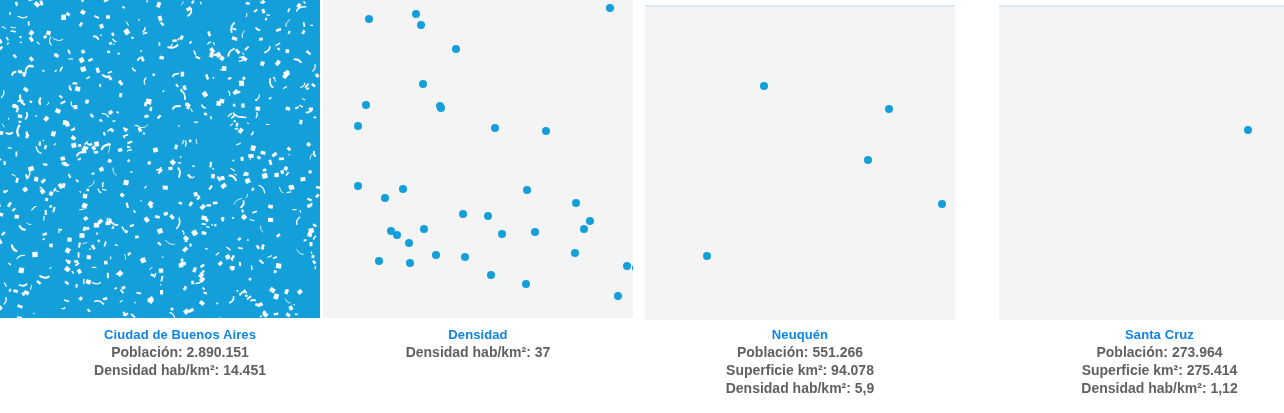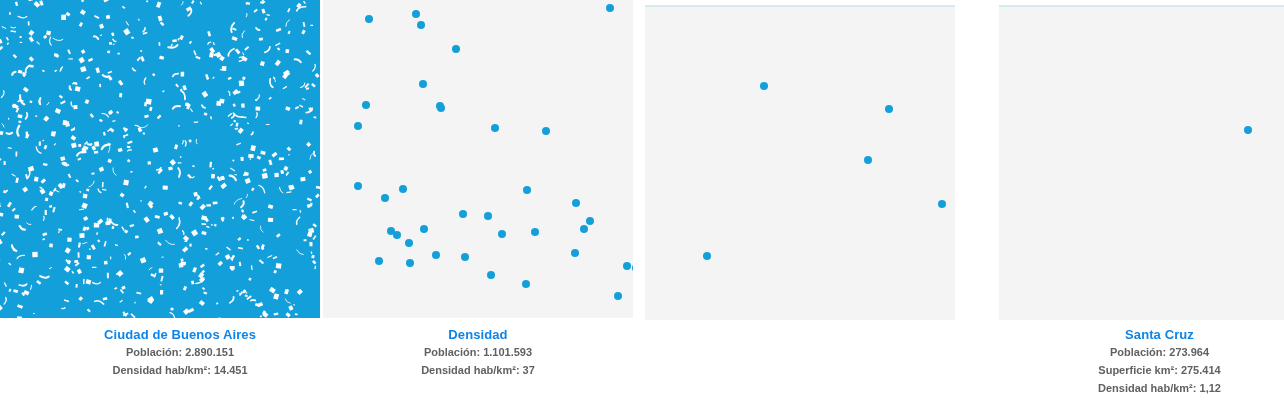--- a/index.html
+++ b/index.html
@@ -40,21 +40,21 @@
     text-align: center;
   }
   .prov-name {
     font-size: 13px;
     font-weight: bold;
     color: #0f84e8;
     line-height: 17px;
     letter-spacing: .1px;
   }
   .stat {
-    font-size: 11px;
+    font-size: 14px;
     font-weight: bold;
     color: #5f6163;
     line-height: 18px;
     white-space: nowrap;
   }
   .stat .val { color: #5f6163; }
 </style>
 </head>
 <body>
 
@@ -792,42 +792,53 @@
             <circle cx="87" cy="263" r="4"></circle>
             <circle cx="165" cy="216" r="4"></circle>
             <circle cx="252" cy="253" r="4"></circle>
             <circle cx="313" cy="268" r="4"></circle>
           </g>
       </svg>
     </div>
     <div class="caption">
       <div class="prov-name">Densidad</div>
       <div class="stat">
-        <span>Población:</span>
-        <span class="val">1.101.593</span>
-      </div>
-      <div class="stat">
         <span>Densidad hab/km²:</span>
         <span class="val">37</span>
       </div>
     </div>
   </div>
 
   <div class="panel" style="left:645px; width:310px;">
     <div class="plot" style="top:5px; width:310px; height:313px; background:#f4f4f4; border-top:2px solid #d6eaf2;">
       <svg width="310" height="311" viewBox="0 0 310 311">
         <rect x="0" y="0" width="310" height="311" fill="#f4f4f4"></rect>
         <g class="pts" fill="#139fda">
             <circle cx="119" cy="79" r="4"></circle>
             <circle cx="244" cy="102" r="4"></circle>
             <circle cx="223" cy="153" r="4"></circle>
             <circle cx="297" cy="197" r="4"></circle>
             <circle cx="62" cy="249" r="4"></circle>
           </g>
       </svg>
+    </div>
+    <div class="caption">
+      <div class="prov-name">Neuquén</div>
+      <div class="stat">
+        <span>Población:</span>
+        <span class="val">551.266</span>
+      </div>
+      <div class="stat">
+        <span>Superficie km²:</span>
+        <span class="val">94.078</span>
+      </div>
+      <div class="stat">
+        <span>Densidad hab/km²:</span>
+        <span class="val">5,9</span>
+      </div>
     </div>
   </div>
 
   <div class="panel" style="left:999px; width:321px;">
     <div class="plot" style="top:5px; width:321px; height:313px; background:#f4f4f4; border-top:2px solid #d6eaf2;">
       <svg width="321" height="311" viewBox="0 0 321 311">
         <rect x="0" y="0" width="321" height="311" fill="#f4f4f4"></rect>
         <g class="pts" fill="#139fda">
             <circle cx="249" cy="123" r="4"></circle>
           </g>

